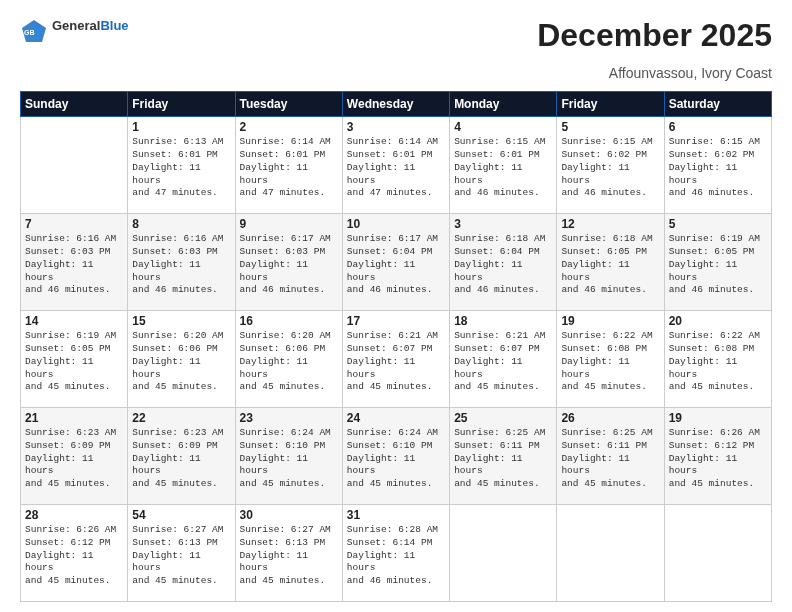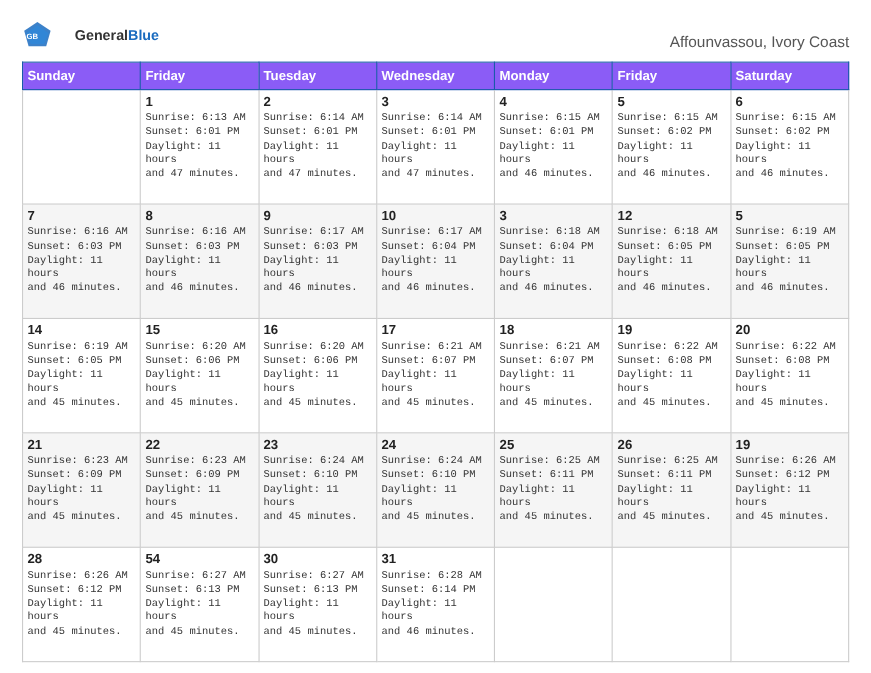--- a/index.html
+++ b/index.html
@@ -18,22 +18,21 @@
       flex-direction: column;
     }
     .header {
       display: flex;
       justify-content: space-between;
       align-items: flex-start;
       margin-bottom: 10px;
     }
     .logo {
       display: flex;
-      align-items: center;
-      gap: 20px;
+      gap: 4px;
     }
     .logo-icon {
       width: 28px;
       height: 28px;
     }
     .title-block {
       text-align: right;
     }
     .month-title {
       font-size: 32px;
@@ -81,40 +80,41 @@
       font-size: 9.5px;
       color: #333;
       line-height: 1.35;
       font-family: Liberation Mono, monospace;
     }
     .empty-cell {
       background: #f9f9f9;
     }
     tr:nth-child(odd) td { background: #fff; }
     tr:nth-child(even) td { background: #f5f5f5; }
-    .calendar thead tr th { background: #8b5cf6; }
+    .calendar thead tr th { background: #0f172a; }
   </style>
 </head>
 <body>
 
 <div class="page">
   <div class="header">
     <div class="logo">
       <svg class="logo-icon" viewBox="0 0 28 28">
         <polygon points="14,2 26,10 22,24 6,24 2,10" fill="#1a6bbf" opacity="0.85"></polygon>
         <polygon points="14,5 24,12 20,22 8,22 4,12" fill="#2a8ae0" opacity="0.6"></polygon>
         <text x="4" y="17" font-size="7" fill="white" font-weight="bold">GB</text>
       </svg>
       <div>
         <div style="font-size:13px; font-weight:bold; color:#333; line-height:1.2;">
           <span>General</span><span style="color:#1a6bbf;">Blue</span>
         </div>
       </div>
     </div>
     <div class="title-block">
+      <div class="month-title">December 2025</div>
       <div class="location-title">Affounvassou, Ivory Coast</div>
     </div>
   </div>
 
   <table class="calendar">
     <thead>
       <tr>
       <th>Sunday</th>
           <th>Friday</th>
           <th>Tuesday</th>

